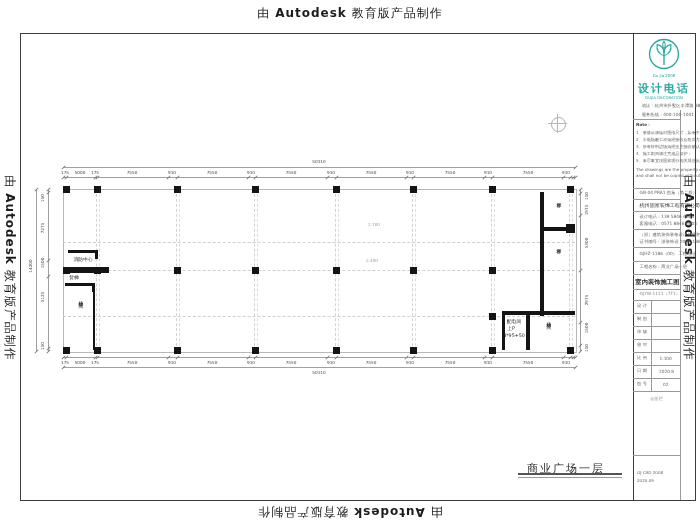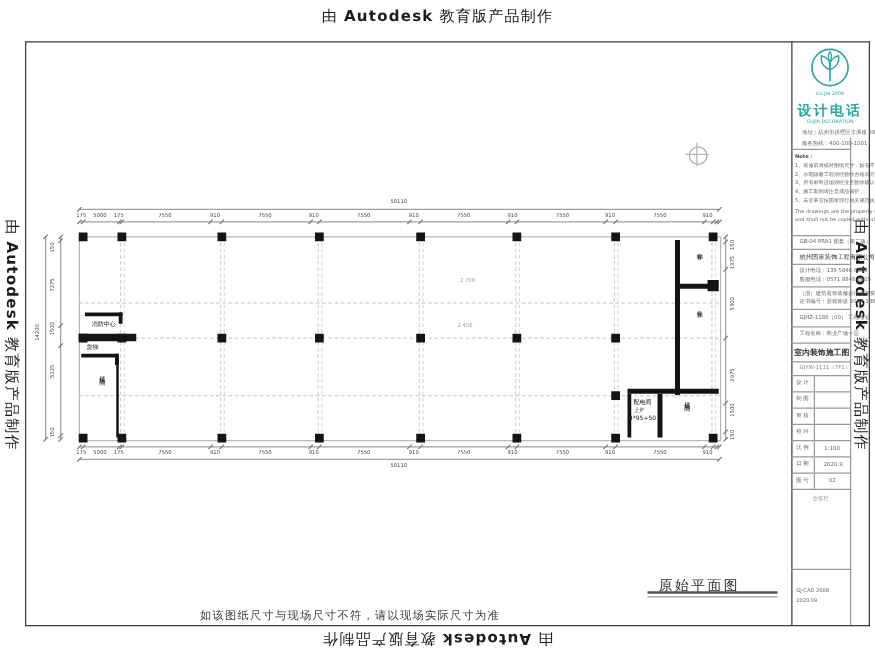--- a/index.html
+++ b/index.html
@@ -223,25 +223,24 @@
       <div class="abs room" style="left: 511px; top: 325px;">上P</div>
       <div class="abs room" style="left: 514px; top: 332px;">4*95+50</div>
       <div class="abs room-v" style="left: 545px; top: 318px;">楼梯间</div>
       <div class="abs anno" style="left: 368px; top: 222px;">2.700</div>
       <div class="abs anno" style="left: 366px; top: 258px;">2.400</div>
       <div class="abs" style="left: 551px; top: 117px; width: 13px; height: 13px; border: 1px solid rgb(170, 170, 170); border-radius: 50%;"></div>
       <div class="abs" style="left: 557px; top: 114px; width: 1px; height: 19px; background: rgb(181, 181, 181);"></div>
       <div class="abs" style="left: 548px; top: 123px; width: 19px; height: 1px; background: rgb(181, 181, 181);"></div>
     </div>
 
-  <div class="abs draw-title" style="left:527px;top:461px;">原始平面图</div>
+  <div class="abs draw-title" style="left:527px;top:461px;">商业广场一层</div>
   <div class="abs tb-line" style="left:518px;top:473px;width:104px;height:2px;background:#555;"></div>
   <div class="abs tb-line" style="left:518px;top:477px;width:104px;height:1px;"></div>
 
-  <div class="abs foot-note" style="left:280px;top:486px;transform:translateX(-50%);">如该图纸尺寸与现场尺寸不符，请以现场实际尺寸为准</div>
 
   <div class="abs" style="left:633px;top:37px;width:62px;text-align:center;">
     <svg width="34" height="34" viewBox="0 0 40 40" style="display:inline-block;">
       <circle cx="20" cy="20" r="17" fill="none" stroke="#2aa7a2" stroke-width="1.6"></circle>
       <path d="M20 33 L20 16" stroke="#2aa7a2" stroke-width="1.6" fill="none"></path>
       <path d="M20 22 C14 20 11 15 12 9 C17 10 20 14 20 19" fill="none" stroke="#2aa7a2" stroke-width="1.4"></path>
       <path d="M20 22 C26 20 29 15 28 9 C23 10 20 14 20 19" fill="none" stroke="#2aa7a2" stroke-width="1.4"></path>
       <path d="M20 14 C18 11 18 8 20 5 C22 8 22 11 20 14" fill="none" stroke="#2aa7a2" stroke-width="1.2"></path>
     </svg>
   </div>

